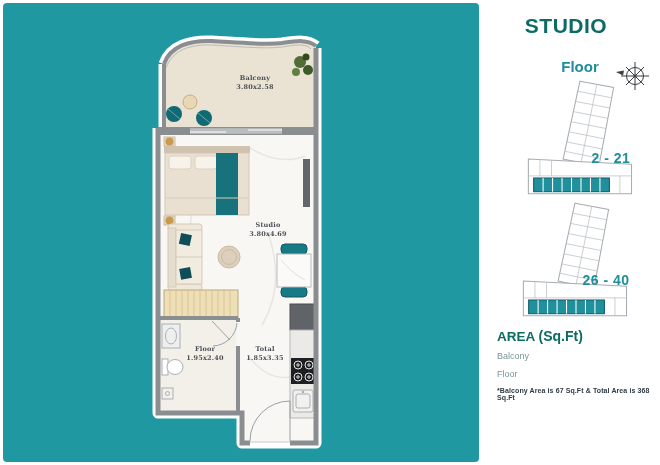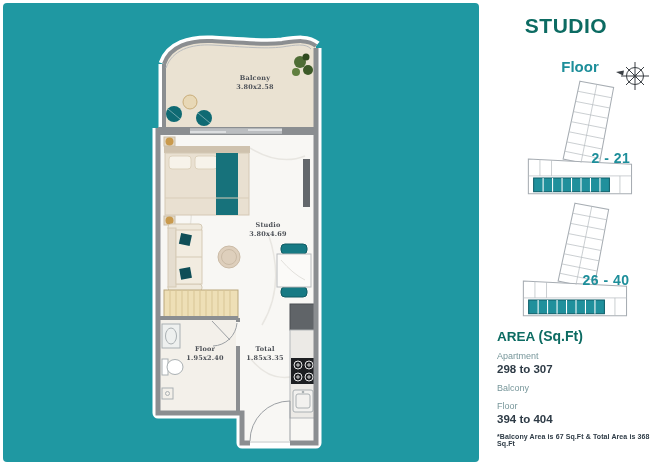--- a/index.html
+++ b/index.html
@@ -287,27 +287,22 @@
       </svg>
       <div class="plate-range">26 - 40</div>
     </div>
 
     <div class="area-section">
       <div class="area-heading">
         <span>AREA</span>
         <span class="unit">(Sq.Ft)</span>
       </div>
       <div class="area-row">
-        <div class="lbl">Apartment</div>
-        <div class="val">298 to 307</div>
-      </div>
-      <div class="area-row">
         <div class="lbl">Balcony</div>
       </div>
       <div class="area-row">
         <div class="lbl">Floor</div>
-        <div class="val">394 to 404</div>
       </div>
       <div class="area-note">*Balcony Area is 67 Sq.Ft &amp; Total Area is 368 Sq.Ft</div>
     </div>
   </div>
 
 </div>
 
 </body></html>

